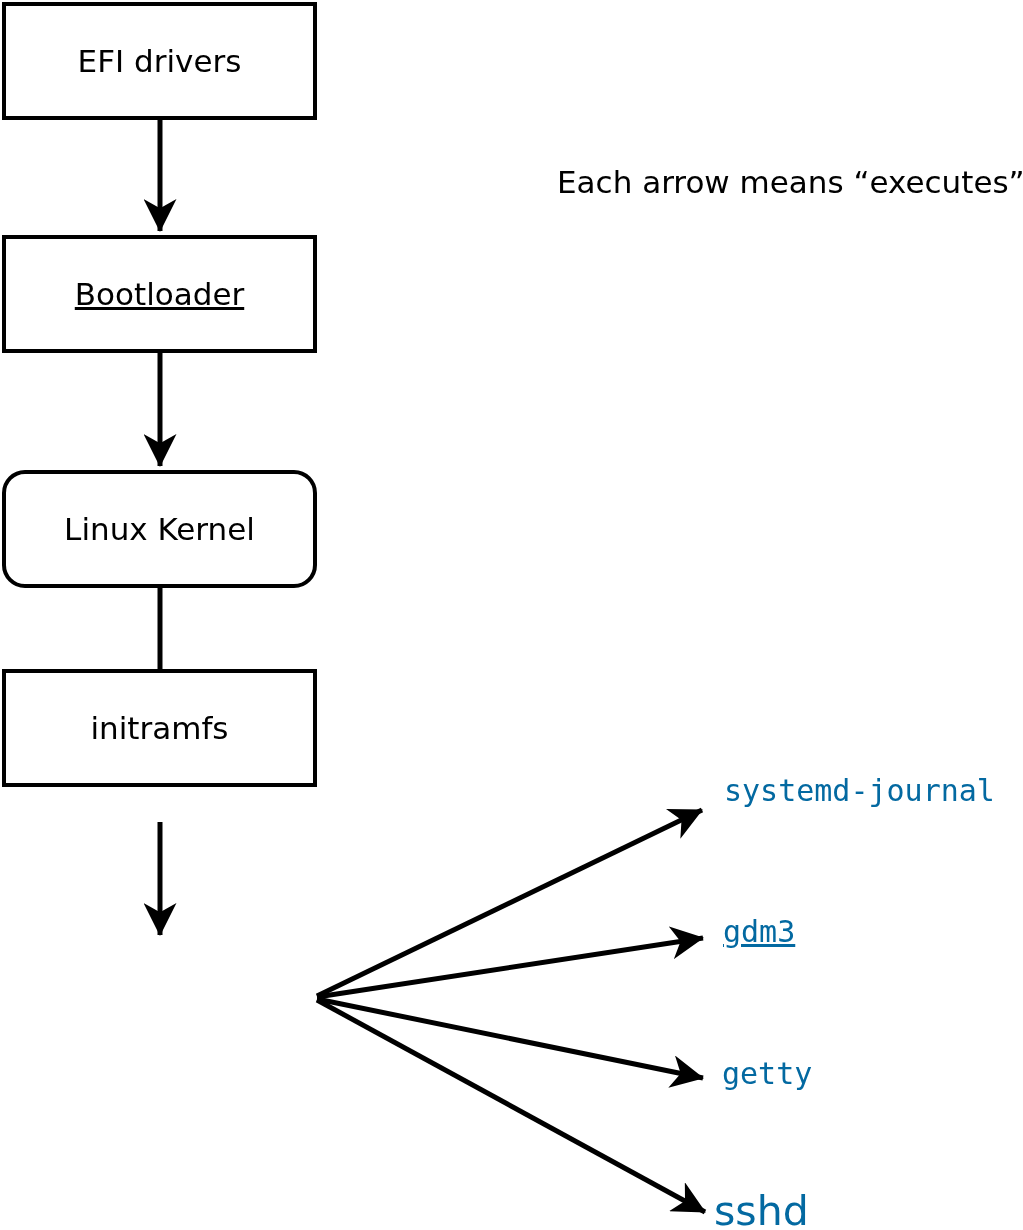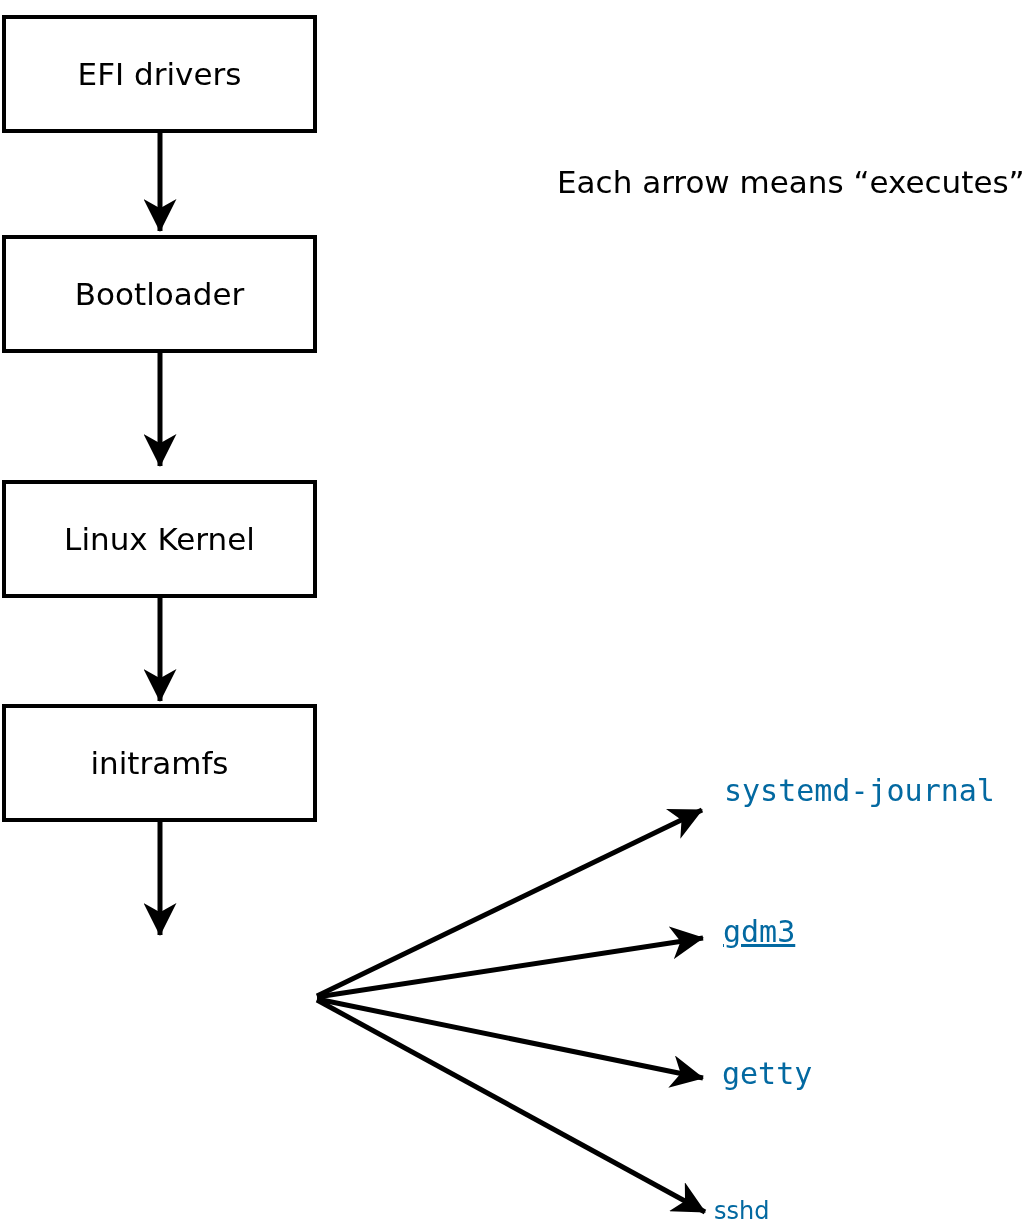--- a/index.html
+++ b/index.html
@@ -24,38 +24,38 @@
     box-sizing: border-box;
     border: 4px solid #000000;
     background: #ffffff;
     display: flex;
     align-items: center;
     justify-content: center;
     font-size: 31px;
     color: #000000;
     z-index: 2;
   }
-  .node-box.n1 { top: 15px; }
-  .node-box.n2 { top: 235px; }
-  .node-box.n3 { top: 480px; }
-  .node-box.n4 { top: 704px; }
+  .node-box.n1 { top: 2px; }
+  .node-box.n2 { top: 235px; text-decoration: underline; }
+  .node-box.n3 { top: 470px; border-radius: 23px; }
+  .node-box.n4 { top: 669px; }
   .node-box.n5 { top: 939px; }
 
   .service-label {
     position: absolute;
     white-space: nowrap;
     color: #0369a1;
     font-family: "DejaVu Sans Mono", monospace;
     font-size: 30px;
     line-height: 38px;
     transform: translateY(-50%);
   }
   .service-label.sans {
     font-family: "DejaVu Sans", sans-serif;
-    font-size: 24px;
+    font-size: 41px;
   }
   .svc1 { left: 724px; top: 791px; }
   .svc2 { left: 723px; top: 932px; text-decoration: underline; }
   .svc3 { left: 722px; top: 1074px; text-align: right; }
   .svc4 { left: 714px; top: 1211px; }
 
   .annotation {
     position: absolute;
     left: 557px;
     top: 163px;

